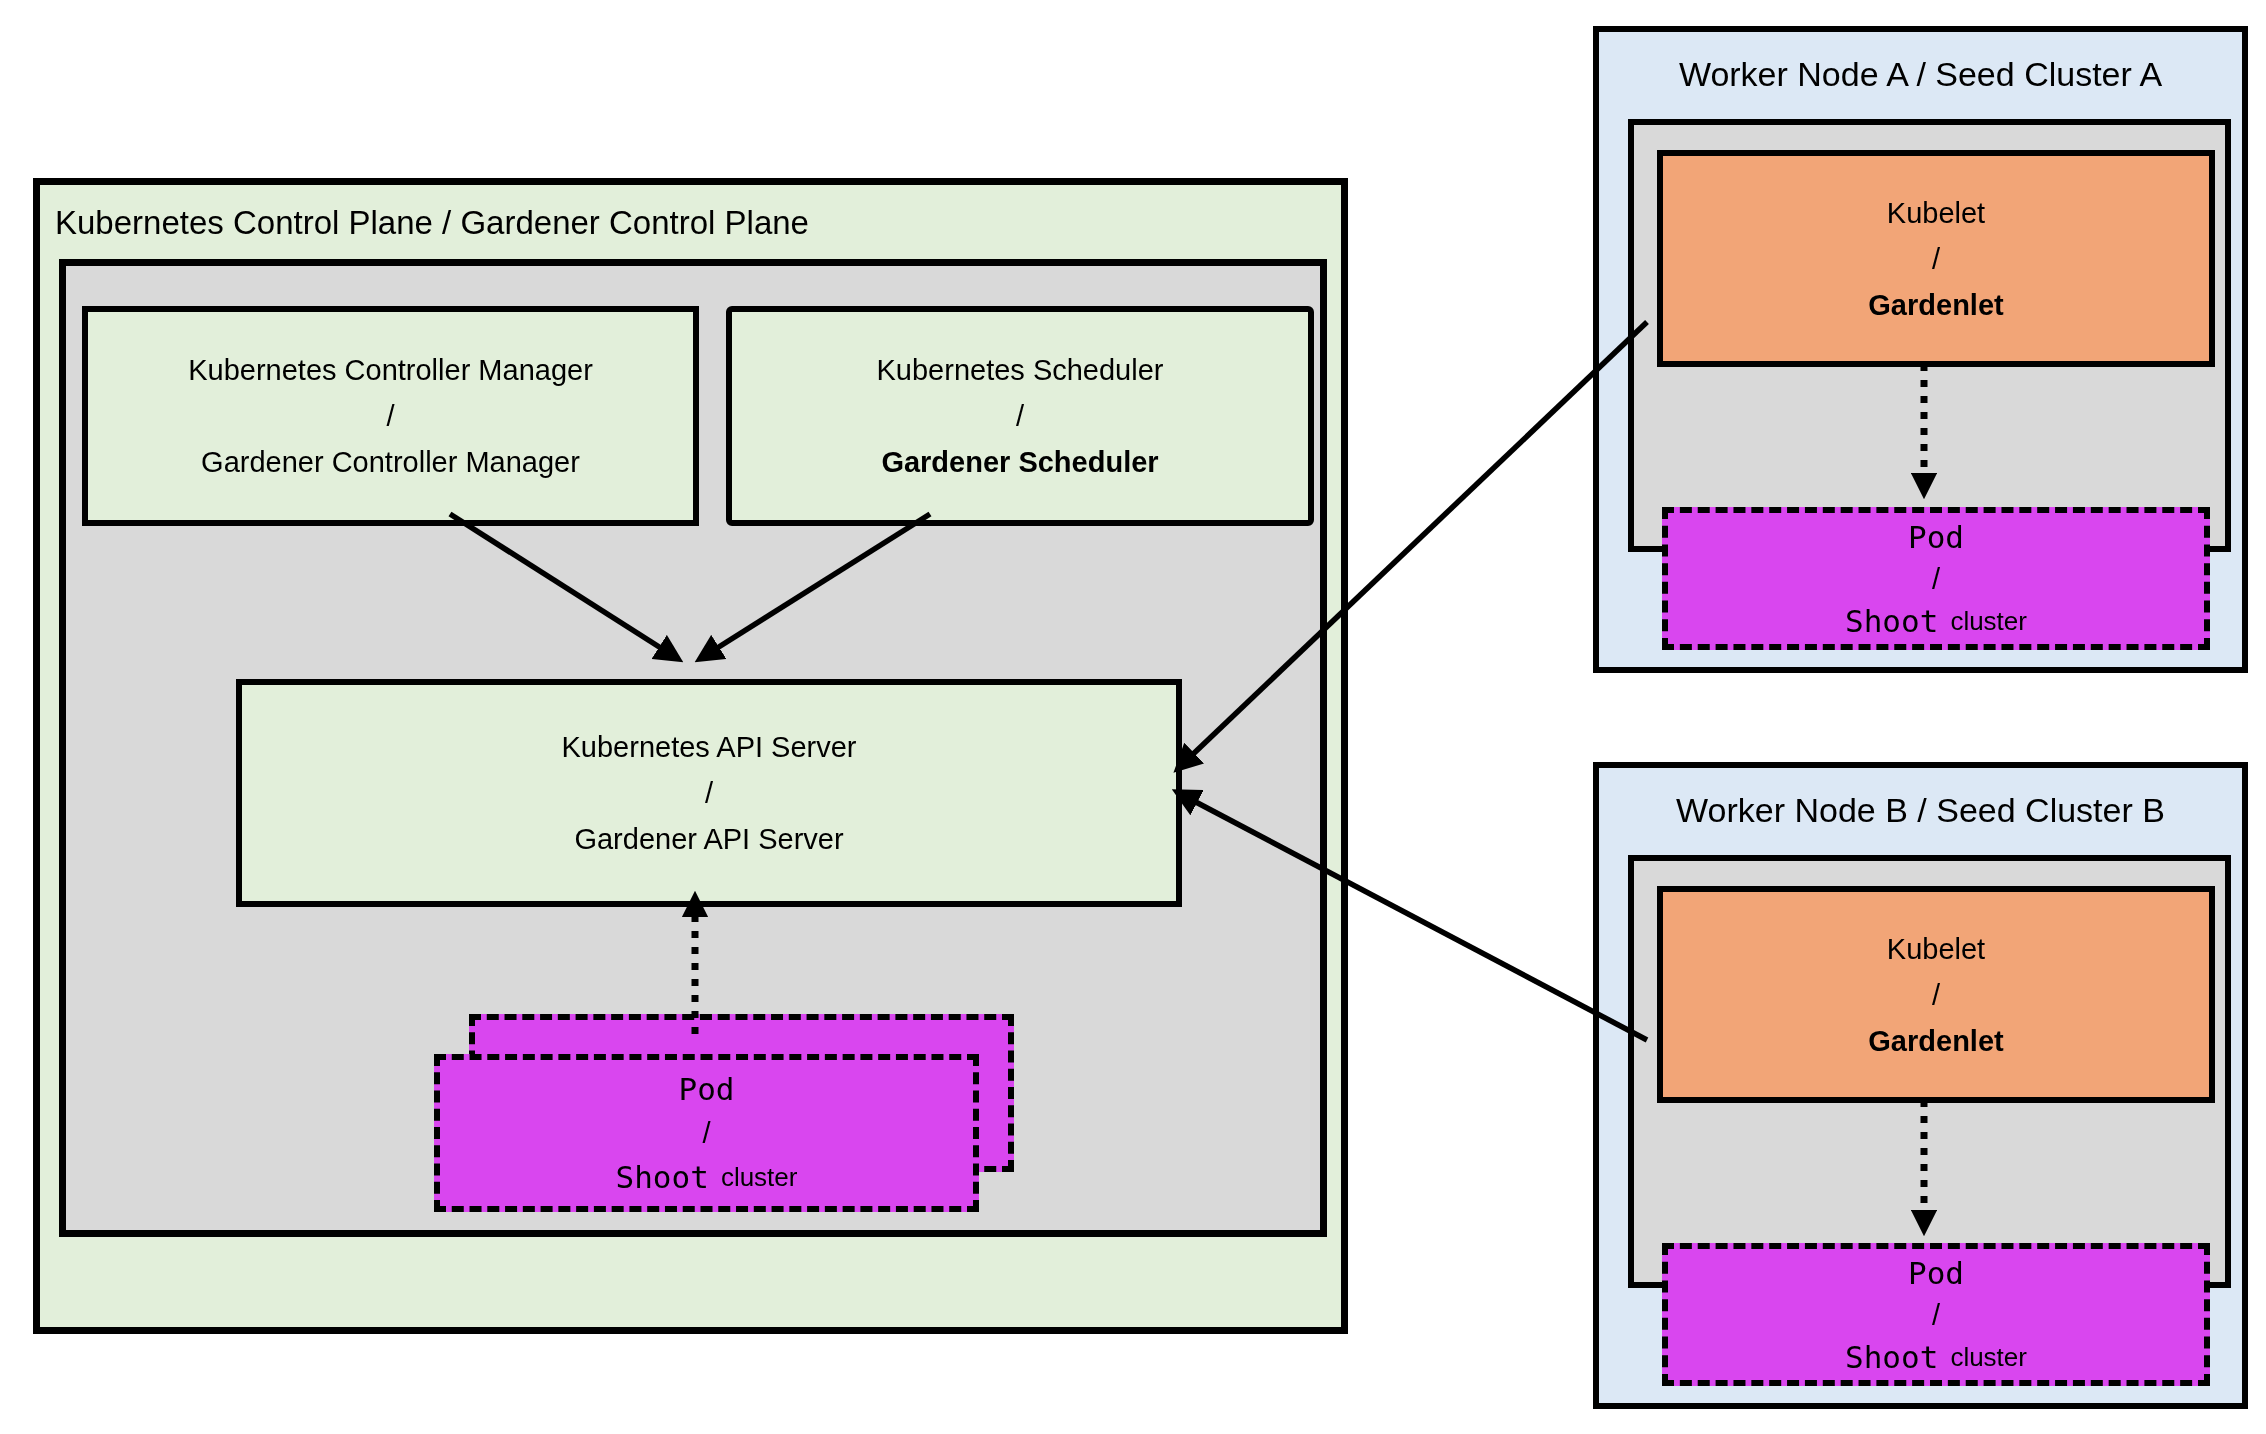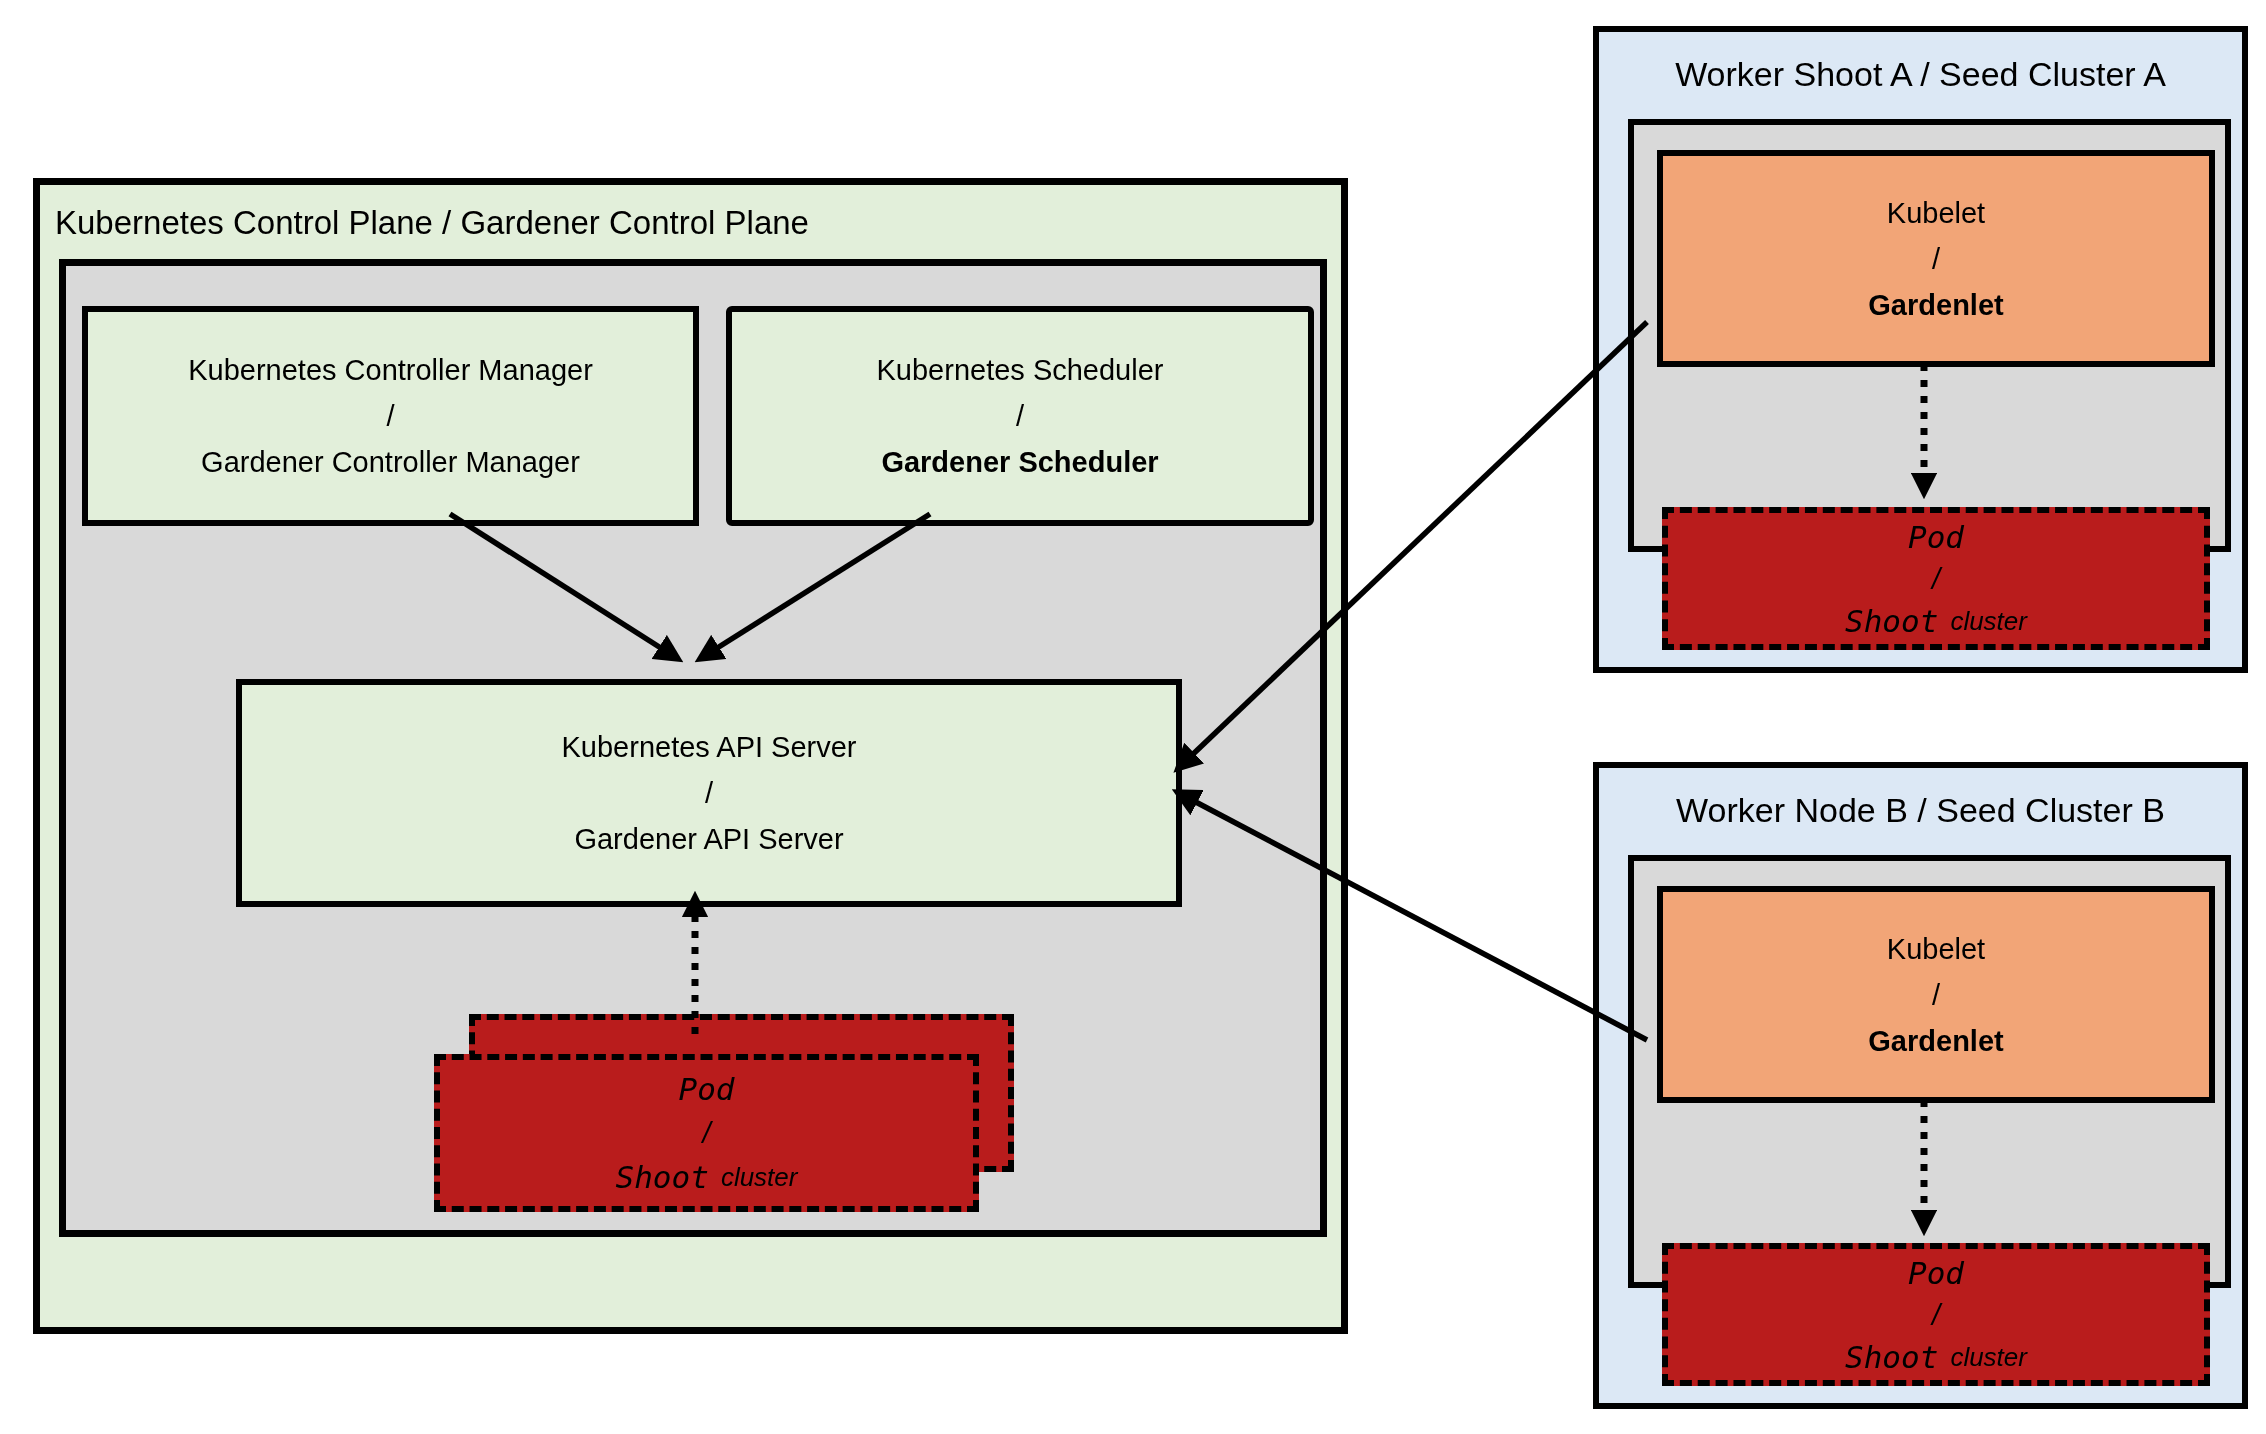--- a/index.html
+++ b/index.html
@@ -8,21 +8,21 @@
   .abs{position:absolute;box-sizing:border-box;}
   
   .cp{left:33px;top:178px;width:1315px;height:1156px;background:#e2efda;border:7px solid #000;}
   .cp-title{left:15px;top:8px;width:1200px;height:60px;font-size:33px;line-height:60px;white-space:nowrap;}
   .cp-inner{left:19px;top:74px;width:1268px;height:978px;background:#d9d9d9;border:7px solid #000;}
   
   .lbox{display:flex;flex-direction:column;align-items:center;justify-content:center;
         text-align:center;font-size:29px;line-height:46px;border:6px solid #000;}
   .green{background:#e2efda;}
   .orange{background:#f2a577;}
-  .peach{background:#b91c1c;border:6px dashed #000;font-style:italic;}
+  .peach{background:#d946ef;border:6px dashed #000;}
   .bold{font-weight:bold;}
   .mono{font-family:"DejaVu Sans Mono","Liberation Mono",monospace;font-size:31px;}
   .mono-line{display:flex;flex-direction:row;align-items:center;justify-content:center;}
   .cluster-word{margin-left:12px;font-family:"Liberation Sans",sans-serif;font-size:26px;}
   
   .kcm{left:16px;top:40px;width:617px;height:220px;}
   .sched{left:660px;top:40px;width:588px;height:220px;border-radius:6px;}
   .api{left:170px;top:413px;width:946px;height:228px;}
   .pod-back{left:403px;top:748px;width:545px;height:158px;}
   .pod-front{left:368px;top:788px;width:545px;height:158px;line-height:44px;}
@@ -71,21 +71,21 @@
         <div class="mono-line">
           <span class="mono">Shoot</span>
           <span class="cluster-word">cluster</span>
         </div>
       </div>
 
     </div>
   </div>
 
   <div class="abs worker worker-a">
-    <div class="abs w-title">Worker Shoot A / Seed Cluster A</div>
+    <div class="abs w-title">Worker Node A / Seed Cluster A</div>
     <div class="abs w-inner">
       <div class="abs lbox orange kubelet">
         <div>Kubelet</div>
         <div>/</div>
         <div class="bold">Gardenlet</div>
       </div>
       <div class="abs lbox peach w-pod">
         <div class="mono">Pod</div>
         <div>/</div>
         <div class="mono-line">

